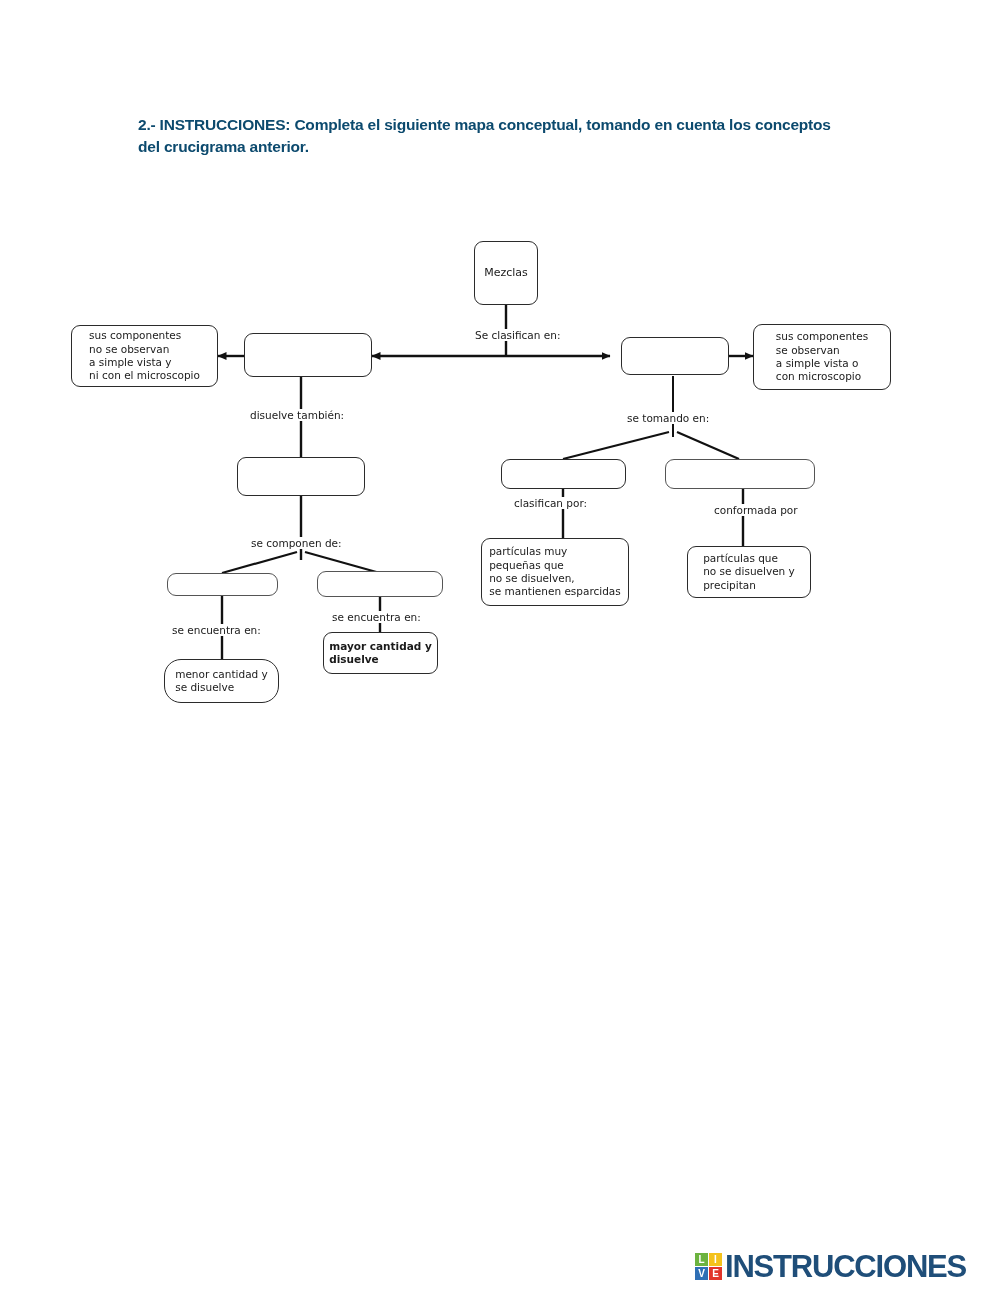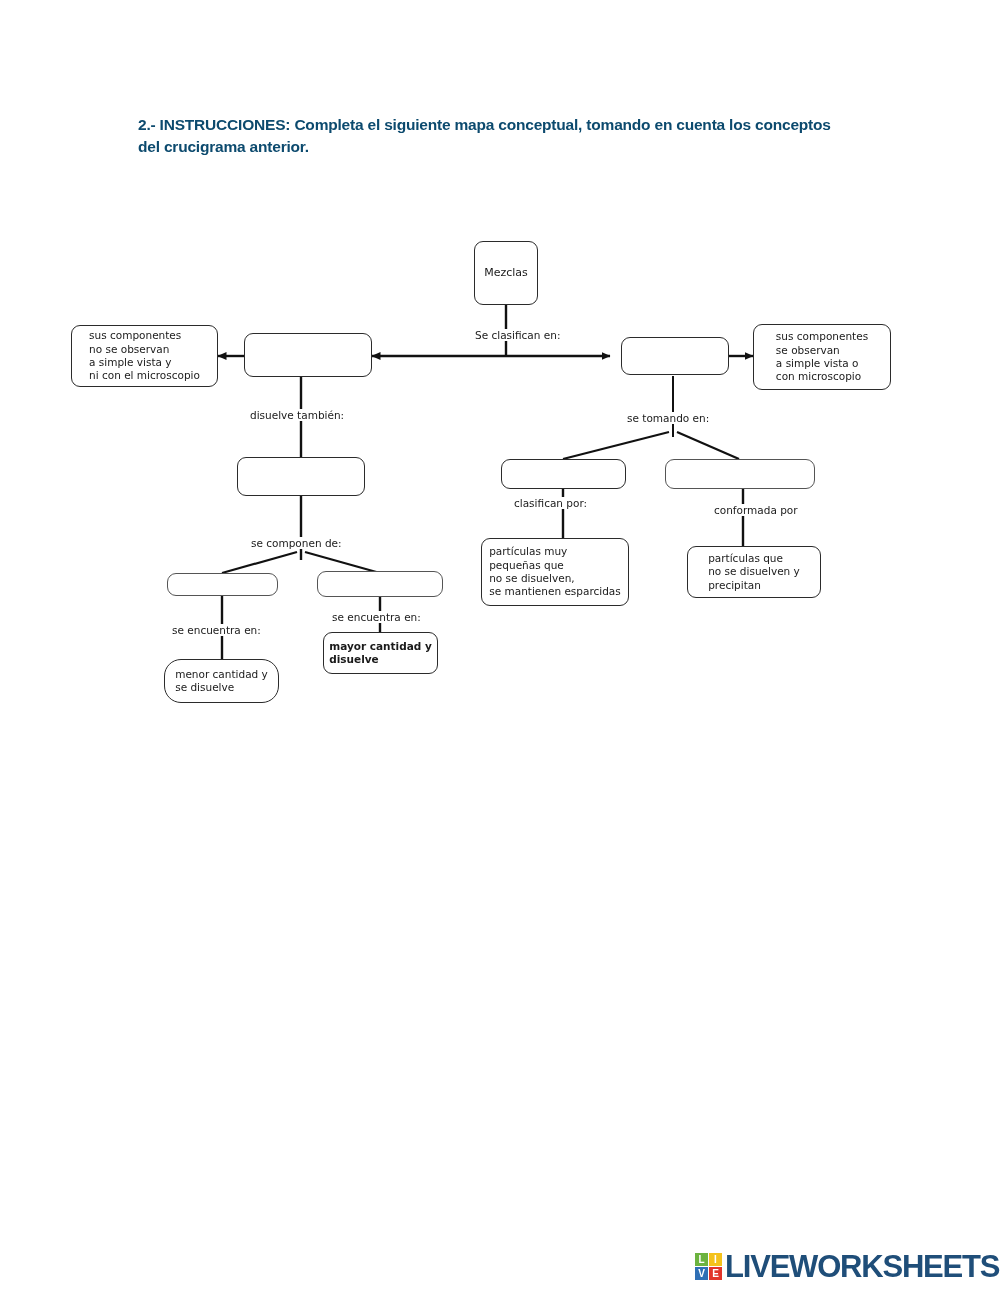--- a/index.html
+++ b/index.html
@@ -185,21 +185,21 @@
     <div class="node" style="left:164px; top:659px; width:115px; height:44px; font-size:10.5px;border-radius:17px;">menor cantidad y<br>se disuelve</div>
 
     <div class="node" style="left:323px; top:632px; width:115px; height:42px; font-size:10.5px;font-weight:bold;">mayor cantidad y<br>disuelve</div>
 
     <div class="node blank" style="left:501px; top:459px; width:125px; height:30px;"></div>
 
     <div class="node blank soft" style="left:665px; top:459px; width:150px; height:30px;"></div>
 
     <div class="node" style="left:481px; top:538px; width:148px; height:68px; font-size:10.5px;">partículas muy<br>pequeñas que<br>no se disuelven,<br>se mantienen esparcidas</div>
 
-    <div class="node" style="left:687px; top:546px; width:134px; height:52px; font-size:10.5px;">partículas que<br>no se disuelven y<br>precipitan</div>
+    <div class="node" style="left:687px; top:546px; width:124px; height:52px; font-size:10.5px;">partículas que<br>no se disuelven y<br>precipitan</div>
 
     <div class="edge-label" style="left:457px; top:329px;margin-left:16px;">Se clasifican en:</div>
 
     <div class="edge-label" style="left:248px; top:409px;">disuelve también:</div>
 
     <div class="edge-label" style="left:249px; top:537px;">se componen de:</div>
 
     <div class="edge-label" style="left:170px; top:624px;">se encuentra en:</div>
 
     <div class="edge-label" style="left:330px; top:611px;">se encuentra en:</div>
@@ -212,16 +212,16 @@
 
   </div>
 
   <div class="lw-logo">
     <div class="lw-tiles">
       <span class="lw-tile t-l">L</span>
       <span class="lw-tile t-i">I</span>
       <span class="lw-tile t-v">V</span>
       <span class="lw-tile t-e">E</span>
     </div>
-    <span class="lw-word">LIVEWORKSHEETS</span>
+    <span class="lw-word">INSTRUCCIONES</span>
   </div>
 
 </div>
 
 </body></html>

